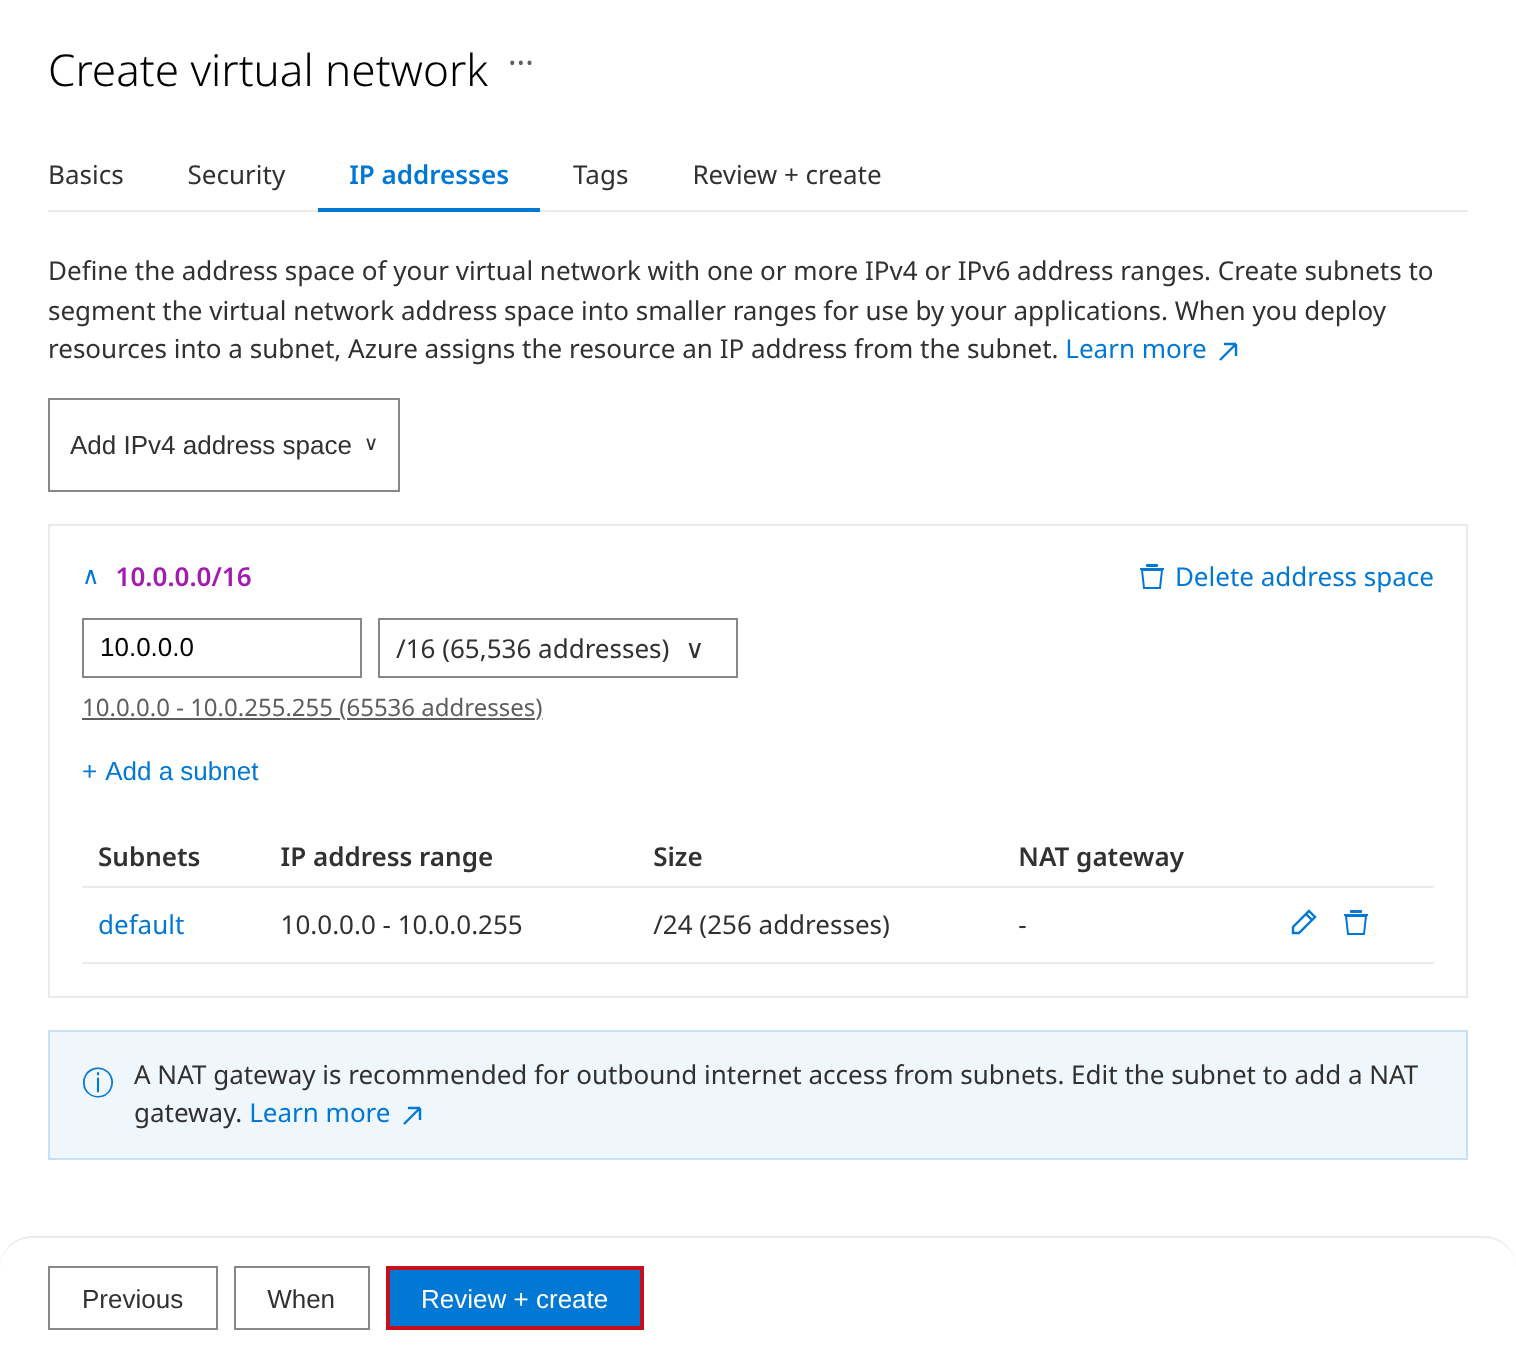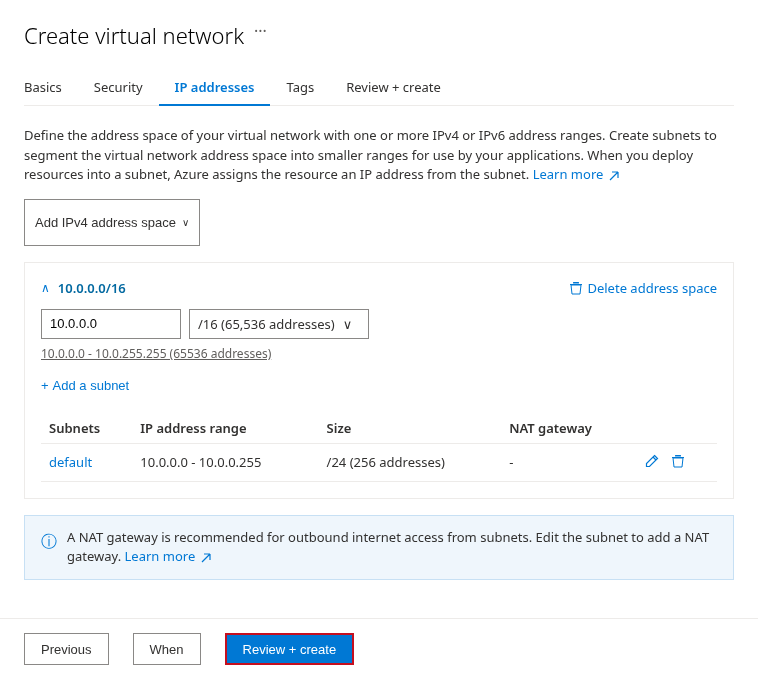--- a/index.html
+++ b/index.html
@@ -103,21 +103,21 @@
       gap: 8px;
     }
     .collapse-icon {
       color: #0078d4;
       font-size: 12px;
       cursor: pointer;
     }
     .address-space-title {
       font-size: 13px;
       font-weight: 600;
-      color: #0369a1;
+      color: #a21caf;
     }
     .delete-link {
       display: flex;
       align-items: center;
       gap: 4px;
       color: #0078d4;
       cursor: pointer;
       font-size: 13px;
       text-decoration: none;
     }
@@ -225,22 +225,23 @@
     }
     .footer-bar {
       position: fixed;
       bottom: 0;
       left: 0;
       width: 758px;
       background: #fff;
       border-top: 1px solid #edebe9;
       padding: 14px 24px;
       display: flex;
-      gap: 24px;
-      align-items: center;
+      gap: 8px;
+      align-items: center;
+      border-radius: 16px;
     }
     .btn-default {
       border: 1px solid #8a8886;
       background: #fff;
       padding: 5px 16px;
       font-size: 13px;
       cursor: pointer;
       color: #323130;
       height: 32px;
     }

